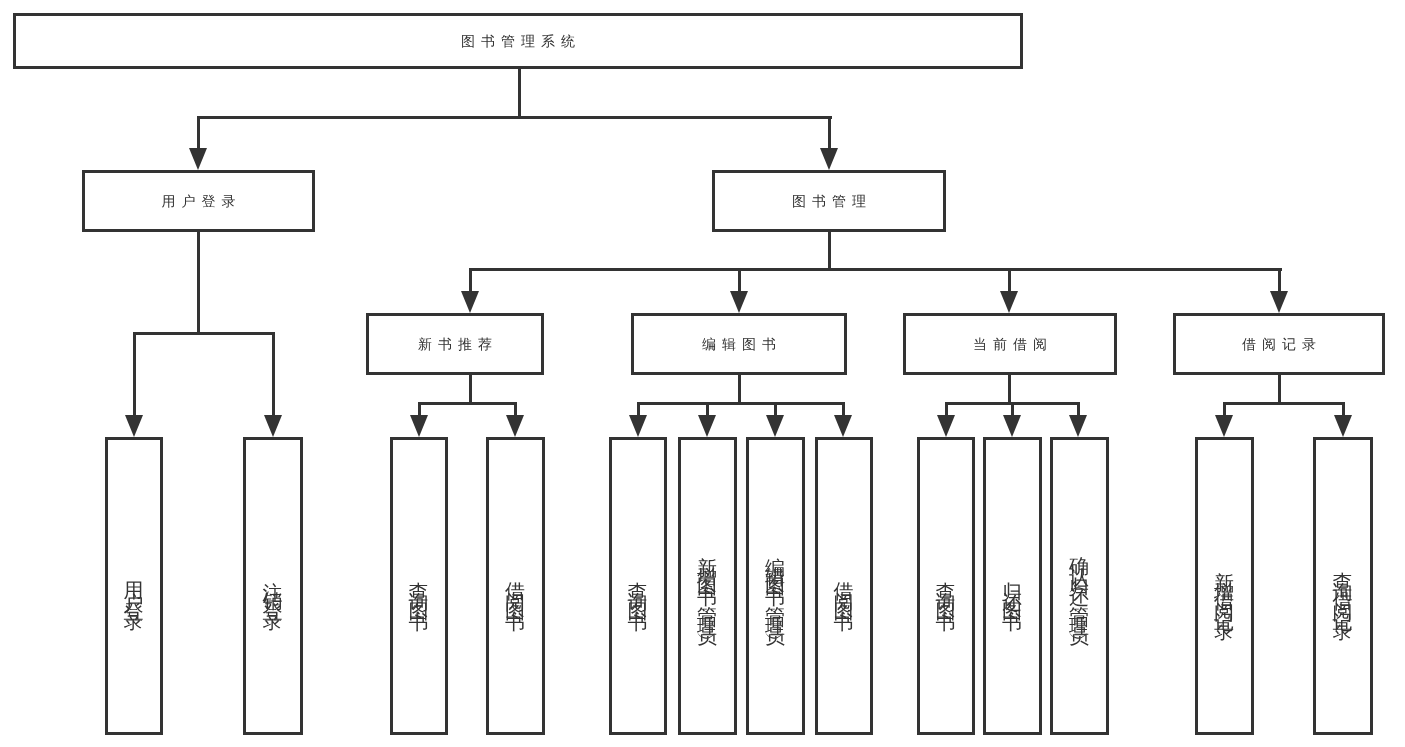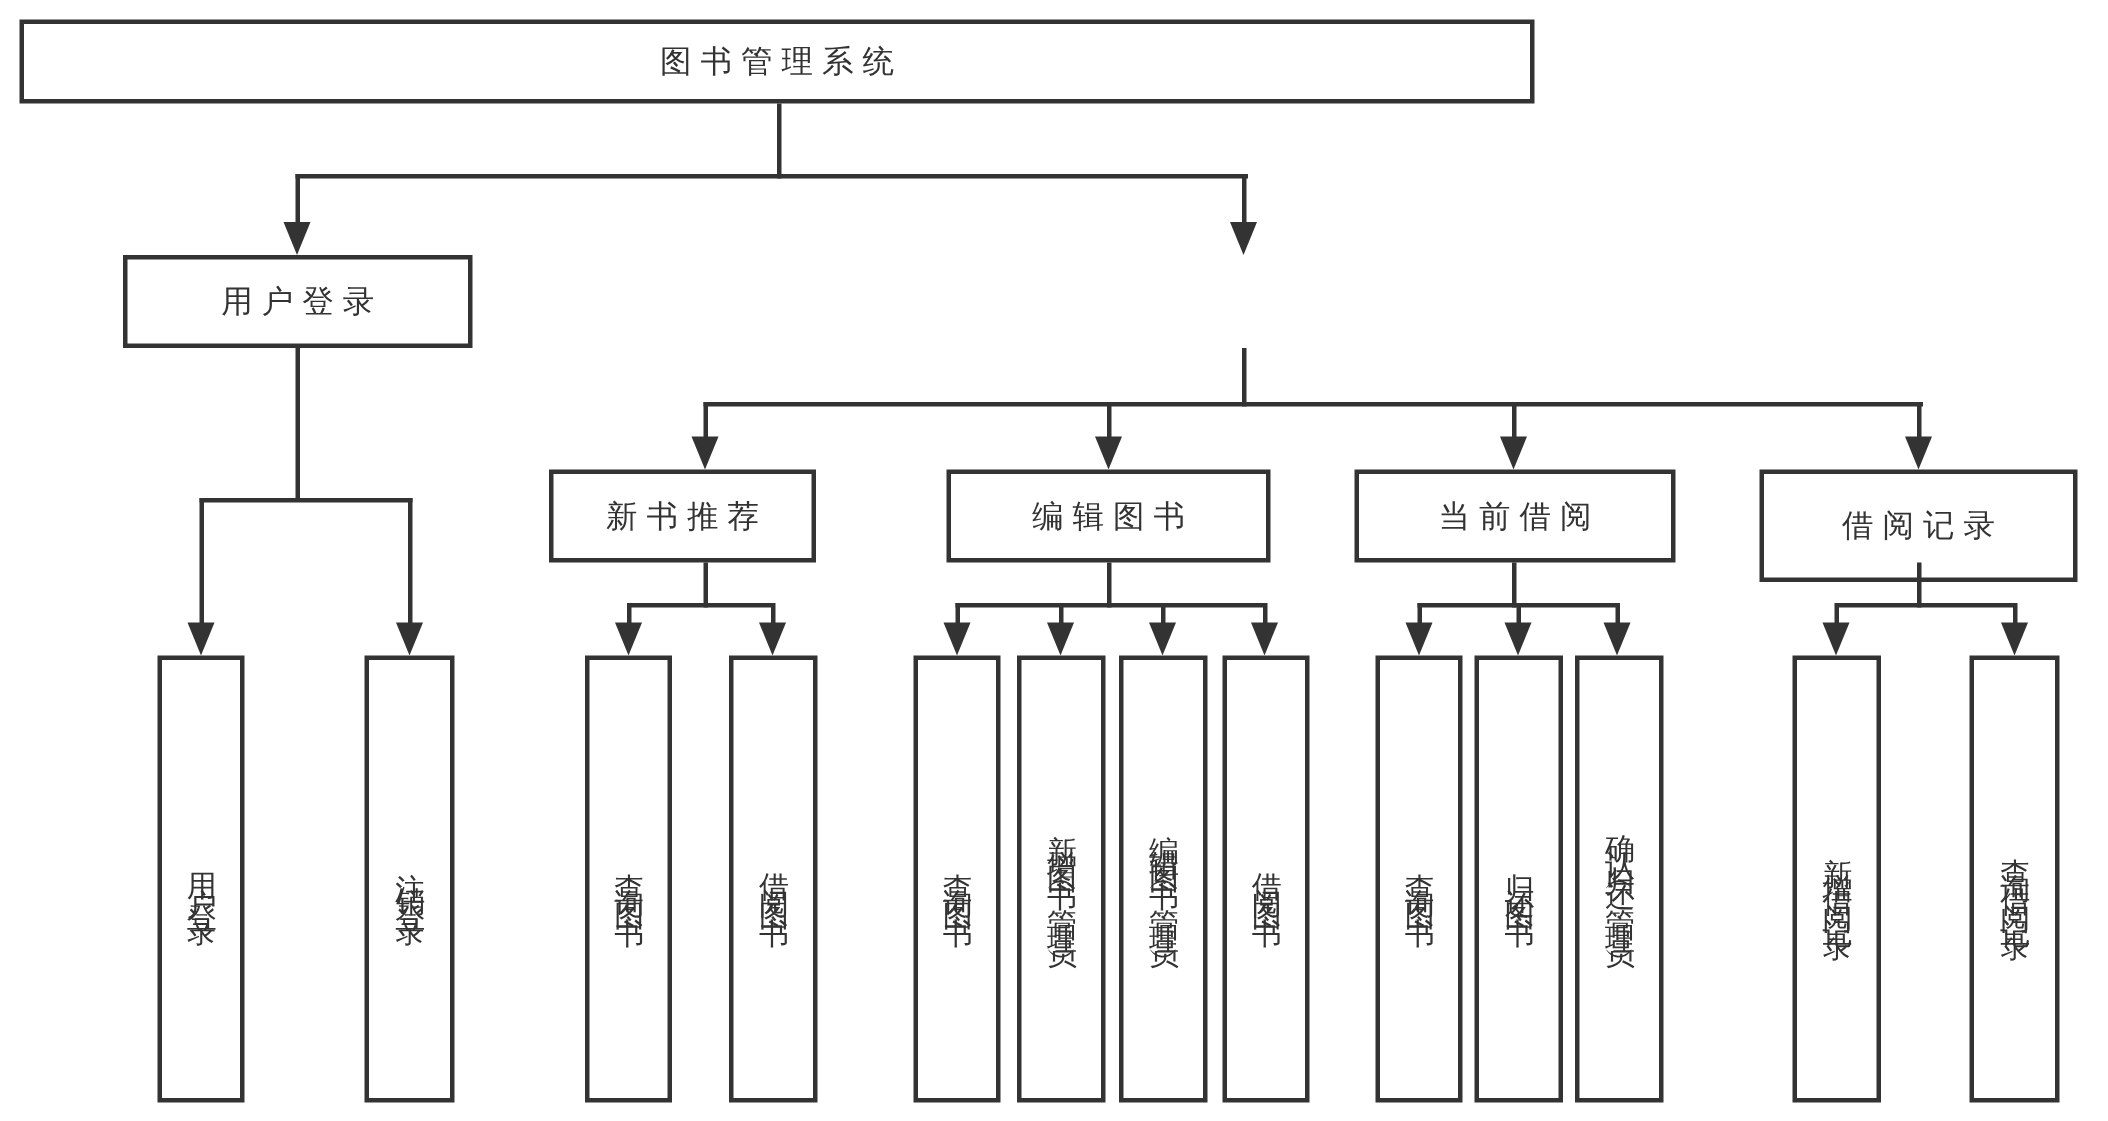--- a/index.html
+++ b/index.html
@@ -15,21 +15,21 @@
   .node {
     position: absolute;
     background: #ffffff;
     border: 3px solid #333333;
     display: flex;
     align-items: center;
     justify-content: center;
   }
   .node .label {
     color: #333333;
-    font-size: 21px;
+    font-size: 14px;
     letter-spacing: 6px;
     padding-left: 6px;
     white-space: nowrap;
     line-height: 1;
   }
   .leaf .label {
     writing-mode: vertical-rl;
     font-size: 20px;
     letter-spacing: 10px;
     padding-left: 0;
@@ -71,20 +71,23 @@
   <div class="line" style="left:518px; top:69px; width:3px; height:50px;"></div>
   <div class="line" style="left:197px; top:116px; width:635px; height:3px;"></div>
   <div class="line" style="left:197px; top:116px; width:3px; height:36px;"></div>
   <div class="arrow" style="left:189px; top:148px;"></div>
   <div class="line" style="left:828px; top:116px; width:3px; height:36px;"></div>
   <div class="arrow" style="left:820px; top:148px;"></div>
 
   <div class="node" style="left:82px; top:170px; width:233px; height:62px;">
     <span class="label">用户登录</span>
   </div>
+  <div class="node" style="left:712px; top:170px; width:234px; height:62px;">
+    <span class="label">图书管理</span>
+  </div>
 
   <div class="line" style="left:197px; top:232px; width:3px; height:102px;"></div>
   <div class="line" style="left:133px; top:332px; width:142px; height:3px;"></div>
   <div class="line" style="left:133px; top:332px; width:3px; height:86px;"></div>
   <div class="arrow" style="left:125px; top:415px;"></div>
   <div class="line" style="left:272px; top:332px; width:3px; height:86px;"></div>
   <div class="arrow" style="left:264px; top:415px;"></div>
 
   <div class="line" style="left:828px; top:232px; width:3px; height:39px;"></div>
   <div class="line" style="left:469px; top:268px; width:813px; height:3px;"></div>
@@ -99,21 +102,21 @@
 
   <div class="node" style="left:366px; top:313px; width:178px; height:62px;">
     <span class="label">新书推荐</span>
   </div>
   <div class="node" style="left:631px; top:313px; width:216px; height:62px;">
     <span class="label">编辑图书</span>
   </div>
   <div class="node" style="left:903px; top:313px; width:214px; height:62px;">
     <span class="label">当前借阅</span>
   </div>
-  <div class="node" style="left:1173px; top:313px; width:212px; height:75px;">
+  <div class="node" style="left:1173px; top:313px; width:212px; height:62px;">
     <span class="label">借阅记录</span>
   </div>
 
   <div class="line" style="left:469px; top:375px; width:3px; height:30px;"></div>
   <div class="line" style="left:418px; top:402px; width:98px; height:3px;"></div>
   <div class="line" style="left:418px; top:402px; width:3px; height:15px;"></div>
   <div class="arrow" style="left:410px; top:415px;"></div>
   <div class="line" style="left:514px; top:402px; width:3px; height:15px;"></div>
   <div class="arrow" style="left:506px; top:415px;"></div>
 

